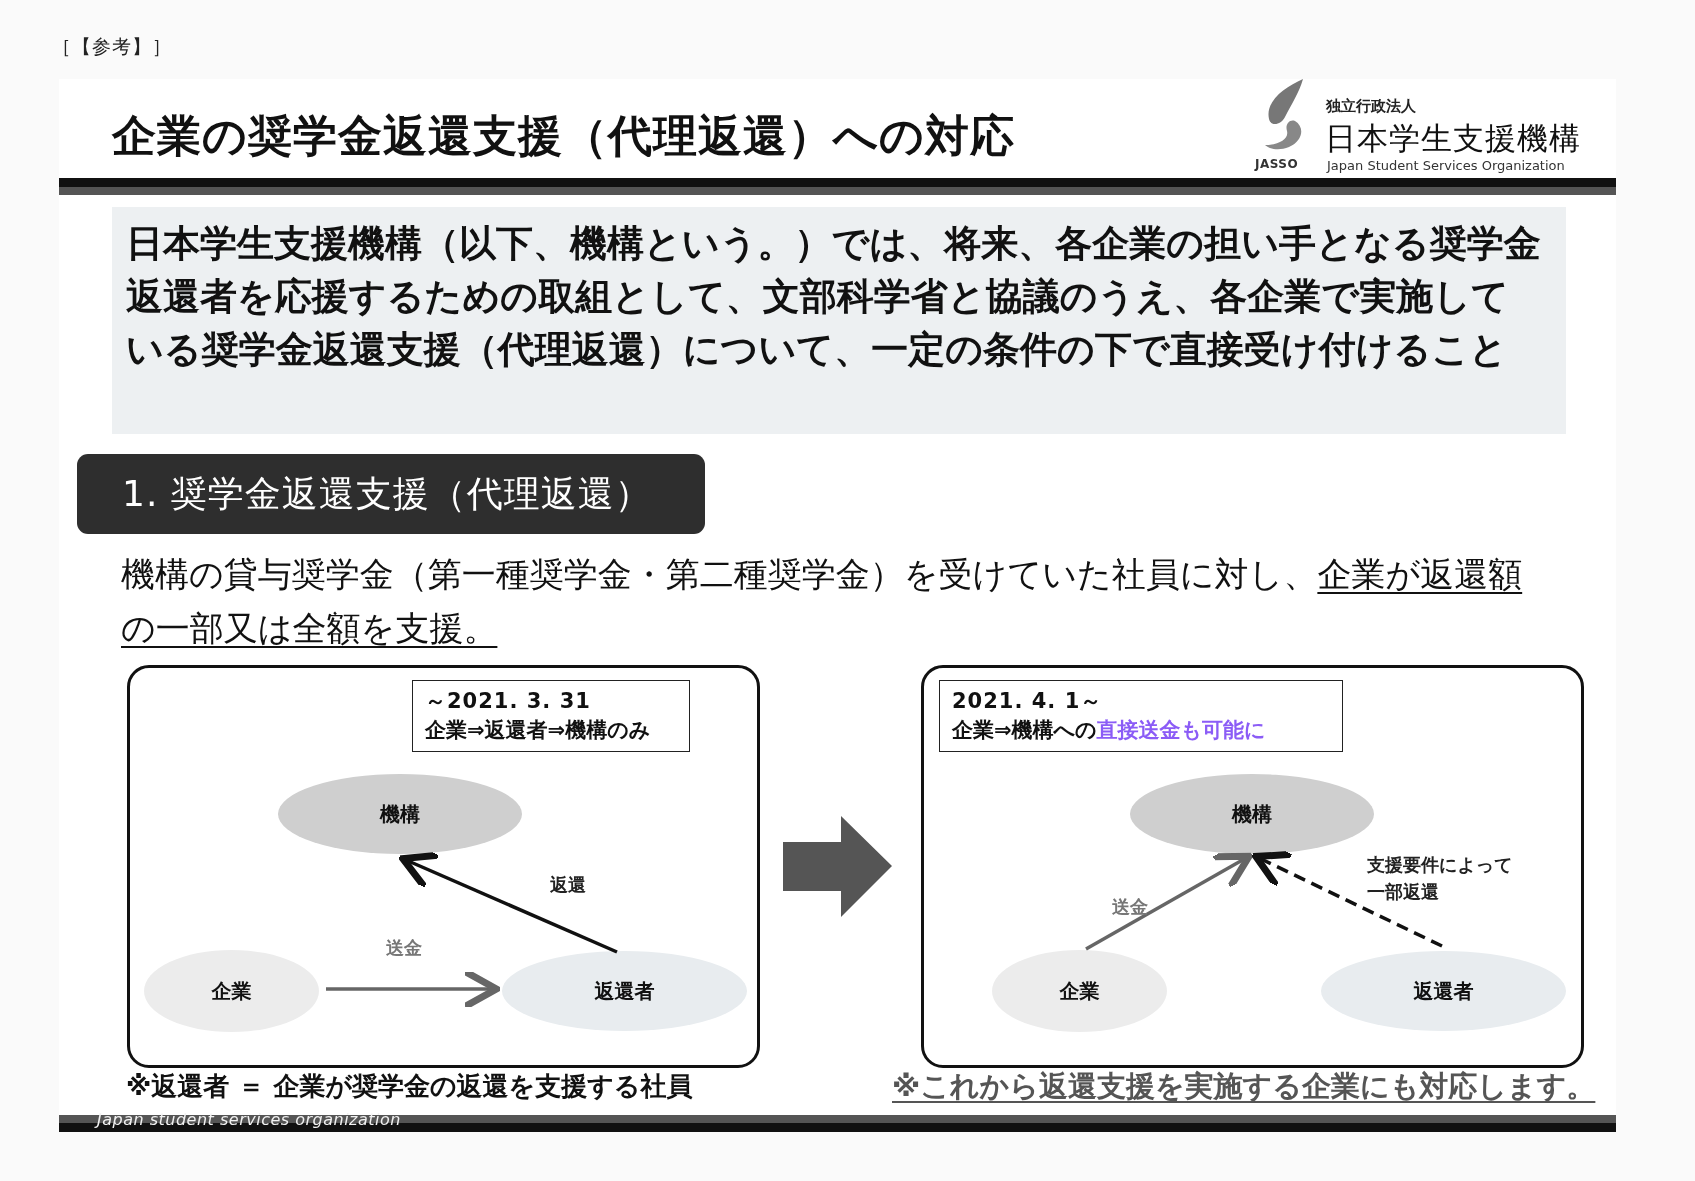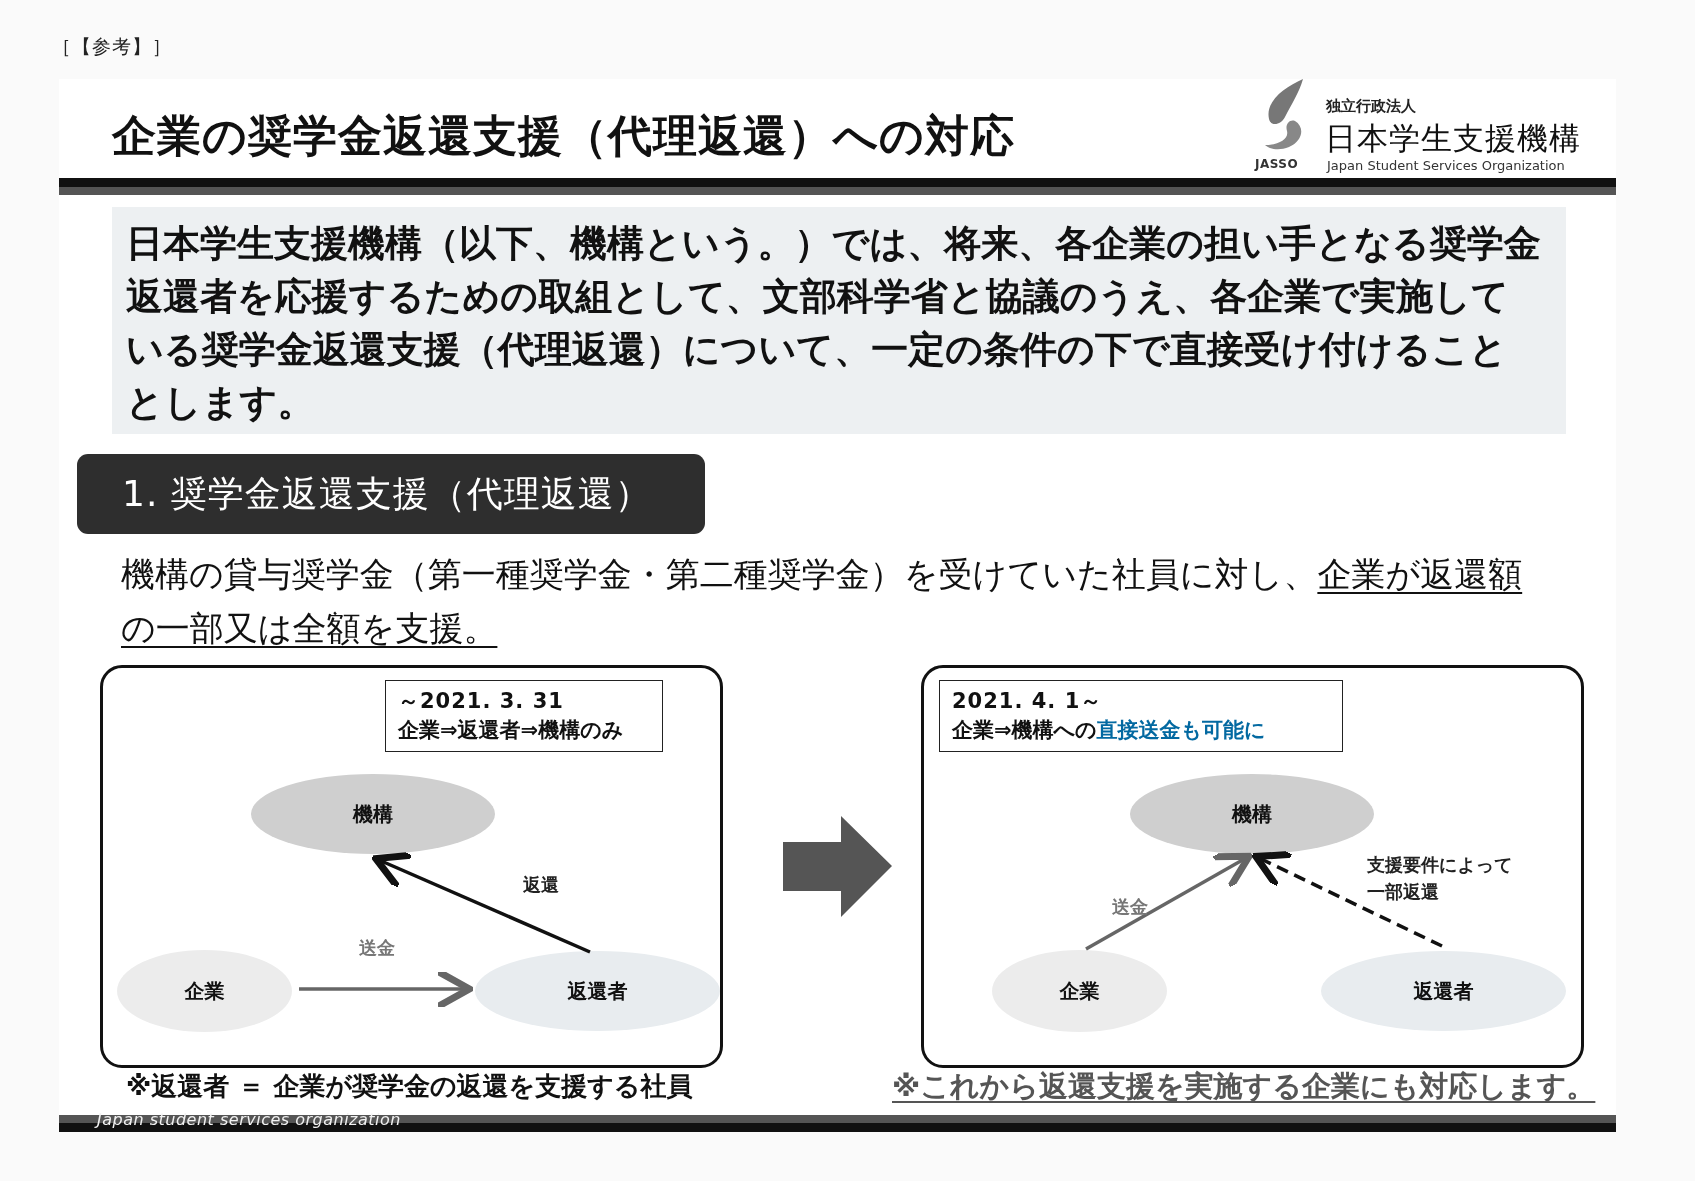--- a/index.html
+++ b/index.html
@@ -54,28 +54,28 @@
     }
     .body-text {
       position: absolute; left: 62px; top: 468px; width: 1480px;
       font-size: 34px; line-height: 54px; color: #111;
     }
     .body-text u { text-decoration: underline; text-underline-offset: 6px; text-decoration-thickness: 2px; }
 
     .diagram {
       position: absolute; border: 3px solid #111; border-radius: 22px; background: #fff;
     }
-    .diagram.left { left: 41px; top: 586px; width: 617px; height: 397px; }
+    .diagram.left { left: 68px; top: 586px; width: 617px; height: 397px; padding-left: 10px; }
     .diagram.right { left: 862px; top: 586px; width: 657px; height: 397px; }
     .period-box {
       position: absolute; border: 1.5px solid #222; background: #fff;
       padding: 6px 12px; font-size: 21px; font-weight: bold; line-height: 29px; color: #111;
     }
     .period-box .date { font-family: "DejaVu Sans", sans-serif; letter-spacing: 1px; }
-    .period-box .muted { color: #0369a1; }
+    .period-box .muted { color: #8b5cf6; }
     .ellipse {
       position: absolute; border-radius: 50%;
       display: flex; align-items: center; justify-content: center;
       font-size: 20px; font-weight: bold; color: #111; font-family: Liberation Serif, serif;
     }
     .ellipse.org { background: #cfcfcf; width: 244px; height: 80px; }
     .ellipse.company { background: #ececec; width: 175px; height: 82px; }
     .ellipse.repayer { background: #e8ecef; width: 245px; height: 80px; }
     .flow-label { position: absolute; font-size: 18px; color: #222; white-space: nowrap; font-weight: bold; }
     .flow-label.muted { color: #777; }
@@ -118,21 +118,20 @@
     <div class="org-en">Japan Student Services Organization</div>
   </div>
 
   <div class="header-bar"></div>
 
   <div class="intro">
     <div class="intro-text">
       <div>日本学生支援機構（以下、機構という。）では、将来、各企業の担い手となる奨学金</div>
       <div>返還者を応援するための取組として、文部科学省と協議のうえ、各企業で実施して</div>
       <div>いる奨学金返還支援（代理返還）について、一定の条件の下で直接受け付けること</div>
-      <div>とします。</div>
     </div>
   </div>
 
   <div class="section-head">
     <span>1. 奨学金返還支援（代理返還）</span>
   </div>
 
   <div class="body-text">
     <span>機構の貸与奨学金（第一種奨学金・第二種奨学金）を受けていた社員に対し、</span><u>企業が返還額</u><br>
     <u>の一部又は全額を支援。</u>

